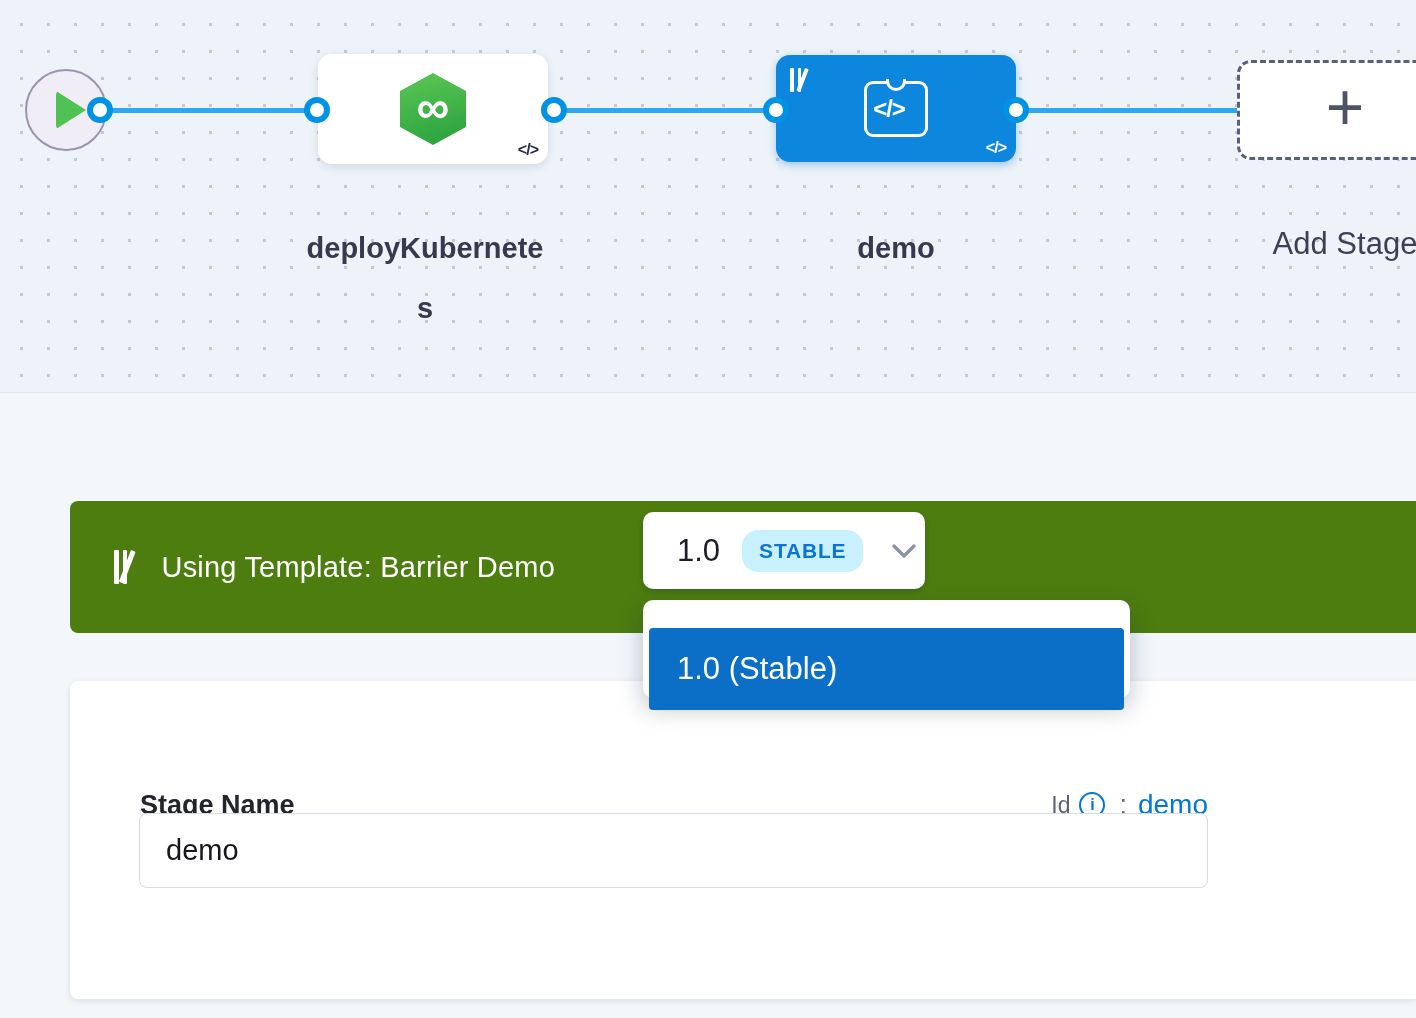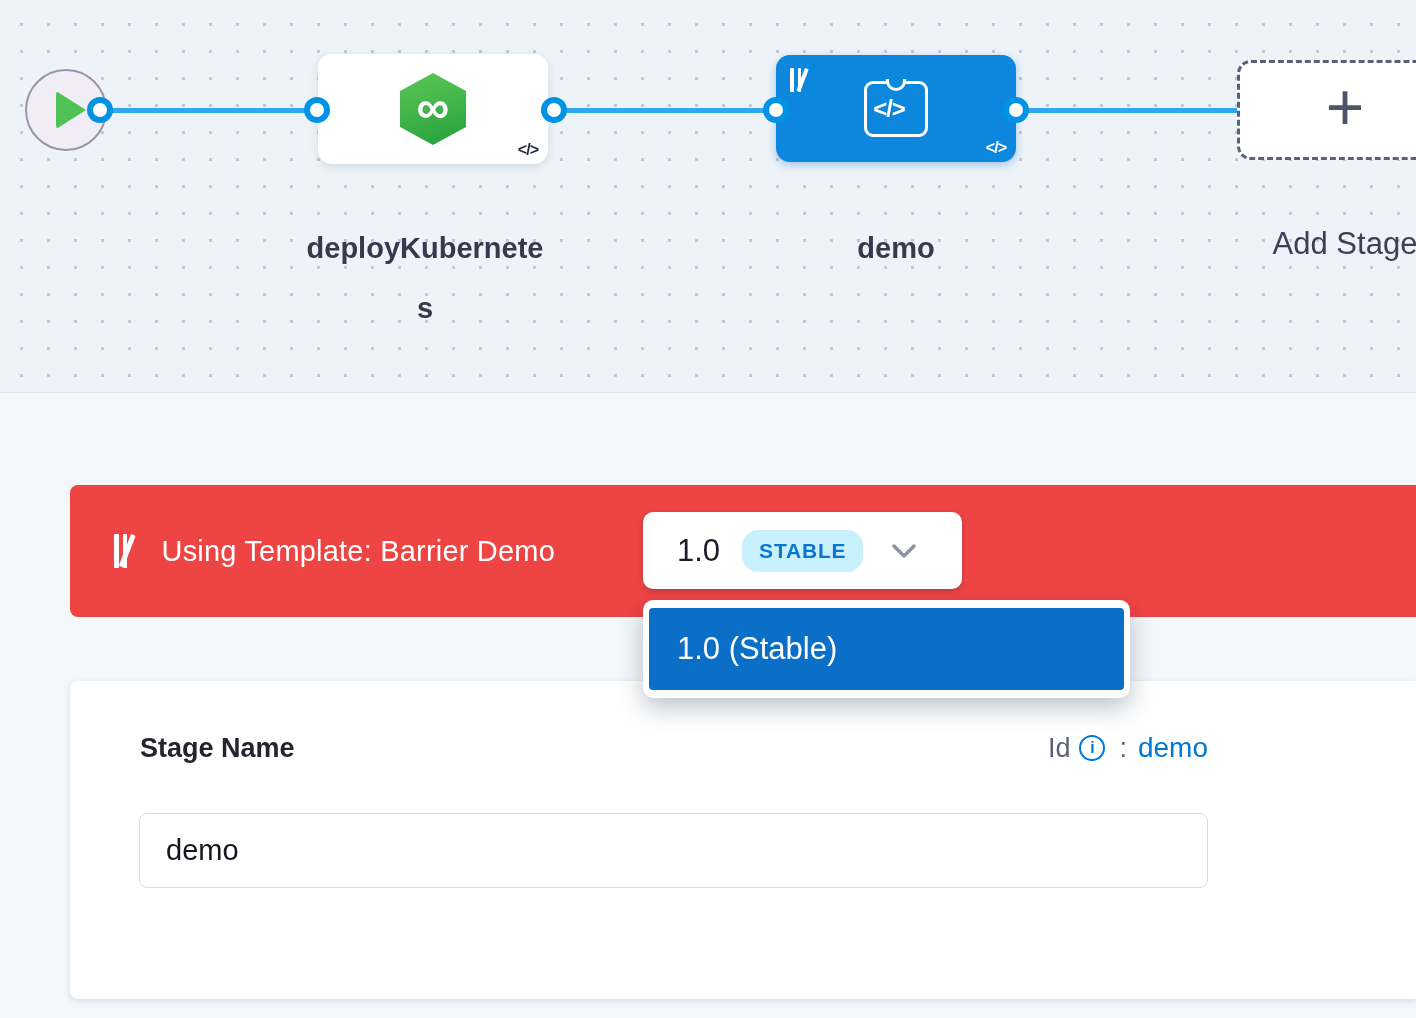--- a/index.html
+++ b/index.html
@@ -86,65 +86,65 @@
   .node-label {
     position: absolute; text-align: center; color: #353a4e;
     font-size: 29px; font-weight: 600; line-height: 60px;
   }
   .node-label.wrap { left: 301px; top: 218px; width: 248px; overflow-wrap: anywhere; }
   .node-label.demo { left: 796px; top: 218px; width: 200px; }
   .node-label.add { left: 1237px; top: 214px; width: 216px; font-size: 31px; font-weight: 500; color: #3c4056; white-space: nowrap; }
 
   
   .banner {
-    position: absolute; left: 70px; top: 485px; width: 1346px; height: 132px;
-    background: #ef4444; border-radius: 8px 0 0 8px;
+    position: absolute; left: 70px; top: 501px; width: 1346px; height: 132px;
+    background: #4d7c0f; border-radius: 8px 0 0 8px;
     display: flex; align-items: center; z-index: 4;
   }
   .banner .tpl-icon { margin-left: 44px; }
   .banner .tpl-icon i { width: 4.5px; height: 34px; }
   .banner-text { color: #ffffff; font-size: 29px; font-weight: 500; margin-left: 26px; letter-spacing: 0.2px; }
   .version-select {
-    position: absolute; left: 643px; top: 512px; width: 319px; height: 77px;
+    position: absolute; left: 643px; top: 512px; width: 282px; height: 77px;
     background: #ffffff; border-radius: 10px; z-index: 6;
     display: flex; align-items: center; box-shadow: 0 2px 5px rgba(0,40,90,0.25);
   }
   .version-num { font-size: 31px; font-weight: 500; color: #1c1c28; margin-left: 34px; }
   .stable-badge {
     margin-left: 22px; background: #c8f1fd; color: #0a74d2;
     font-size: 21px; font-weight: bold; letter-spacing: 0.8px;
     padding: 9px 17px; border-radius: 16px;
   }
   .chevron { margin-left: 28px; display: inline-flex; }
 
   
   .dropdown {
     position: absolute; left: 643px; top: 600px; width: 487px; height: 98px;
     background: #ffffff; border-radius: 10px; z-index: 7;
     box-shadow: 0 10px 24px rgba(20,40,70,0.28); padding: 8px 6px;
   }
   .dropdown-item {
     width: 100%; height: 100%; background: #0b6fc7; border-radius: 4px;
     display: flex; align-items: center; padding-left: 28px;
-    color: #ffffff; font-size: 31px;
+    color: #ffffff; font-size: 31px; margin-top: 20px;
   }
 
   
   .card {
     position: absolute; left: 70px; top: 681px; width: 1346px; height: 318px;
     background: #ffffff; border-radius: 8px 0 0 8px;
     box-shadow: 0 2px 6px rgba(96,111,134,0.18); z-index: 2;
   }
   .form-row {
-    position: absolute; left: 140px; top: 732px; width: 1068px;
+    position: absolute; left: 140px; top: 789px; width: 1068px;
     display: flex; justify-content: space-between; align-items: center; z-index: 3;
   }
   .field-label { font-size: 27px; font-weight: 600; color: #24242e; }
   .id-group { display: flex; align-items: center; gap: 9px; }
-  .id-label { font-size: 27px; color: #5f617a; }
+  .id-label { font-size: 23px; color: #5f617a; }
   .info-icon {
     width: 26px; height: 26px; border: 2.5px solid #0278d5; border-radius: 50%;
     color: #0278d5; font-size: 16px; font-weight: bold;
     display: inline-flex; align-items: center; justify-content: center; margin-right: 3px;
   }
   .id-sep { font-size: 27px; color: #5f617a; margin: 0 2px; }
   .id-value { font-size: 28px; color: #0278d5; font-weight: 500; }
   .name-input {
     position: absolute; left: 139px; top: 813px; width: 1069px; height: 75px;
     border: 1px solid #d7dbe6; border-radius: 8px; background: #ffffff;

